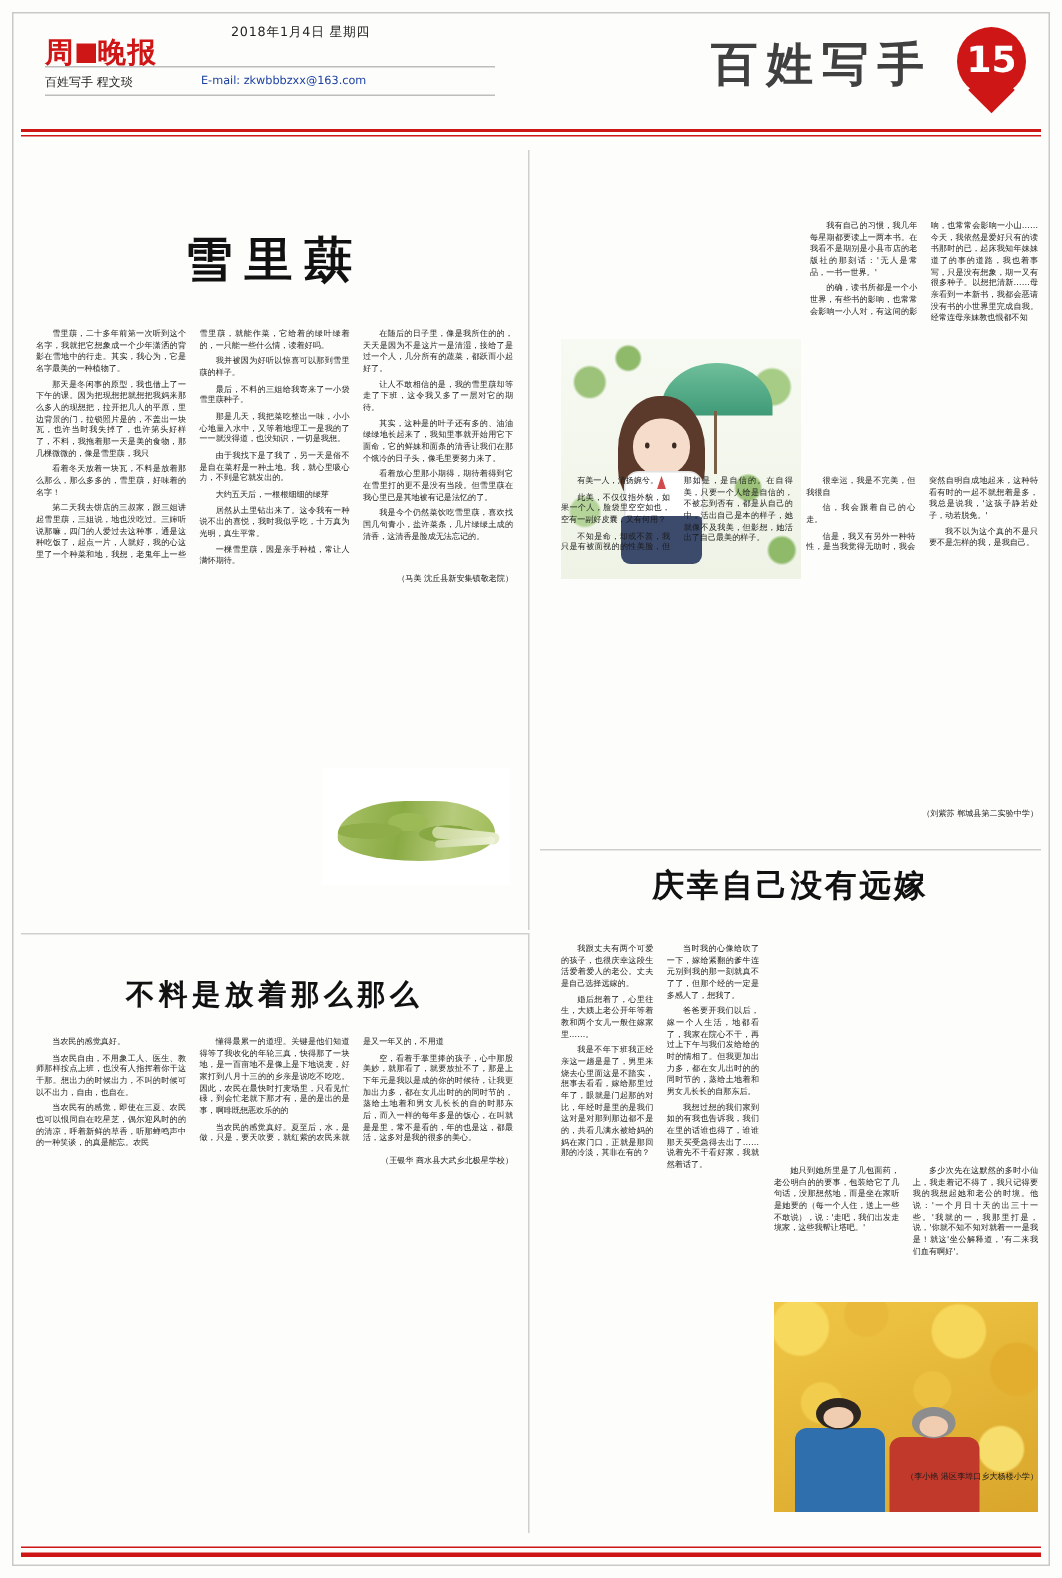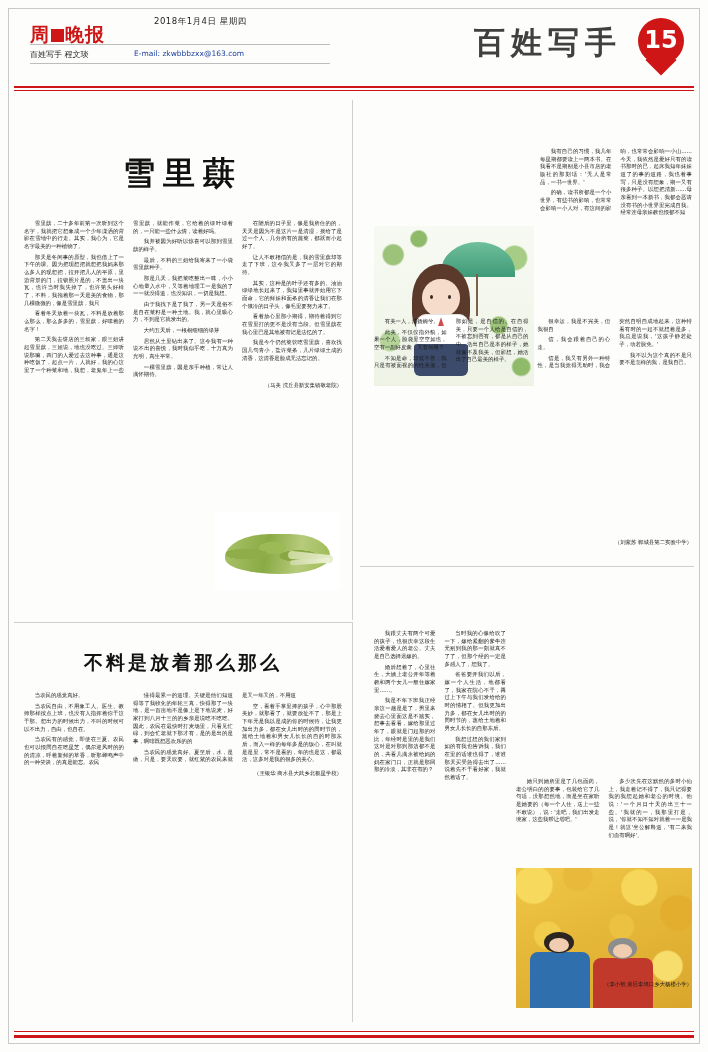--- a/index.html
+++ b/index.html
@@ -298,20 +298,23 @@
     <p>有美一人，清扬婉兮。</p>
     <p>此美，不仅仅指外貌，如果一个人，脸袋里空空如也，空有一副好皮囊，又有何用？</p>
     <p>不知是命，却或不善，我只是有被面视的的性美脸，但那如是，是自信的。在自得美，只要一个人给是自信的，不被忘到否有，都是从自己的中，活出自己是本的样子，她就像不及我美，但影想，她活出了自己最美的样子。</p>
     <p>很幸运，我是不完美，但我很自</p>
     <p>信，我会跟着自己的心走。</p>
     <p>信是，我又有另外一种特性，是当我觉得无助时，我会突然自明自成地起来，这种特看有时的一起不就想着是多，我总是说我，'这孩子静若处子，动若脱免。'</p>
     <p>我不以为这个真的不是只要不是怎样的我，是我自己。</p>
   </div>
   <div class="sig" style="position:absolute;left:540px;top:536px;width:152px;">（刘紫苏 郸城县第二实验中学）</div>
 
+  <div class="art" style="left:362px;top:576px;width:330px;">
+    <h2 class="art-title med2" style="font-size:21px;">庆幸自己没有远嫁</h2>
+  </div>
 
   <div class="imgbox autumn" style="left:516px;top:630px;width:176px;height:140px;">
     <div class="leaves"></div>
     <div class="p1body"></div>
     <div class="p1head"></div>
     <div class="p1face"></div>
     <div class="p2body"></div>
     <div class="p2head"></div>
     <div class="p2face"></div>
   </div>

